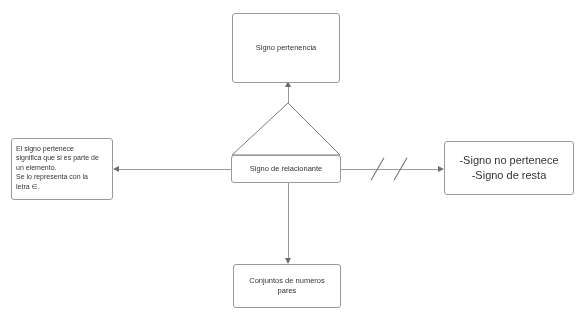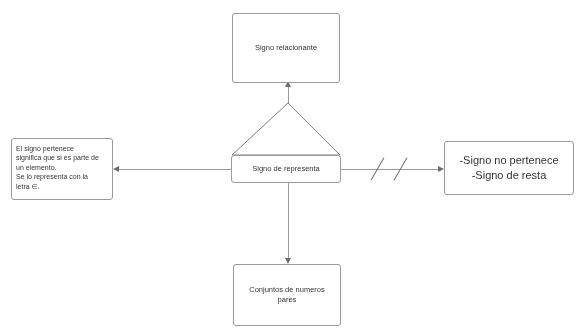--- a/index.html
+++ b/index.html
@@ -53,21 +53,21 @@
   #node-left {
     left: 11px; top: 138px; width: 102px; height: 62px;
     font-size: 7px;
     padding: 5px 4px 4px 4px;
   }
   #node-right {
     left: 444px; top: 141px; width: 130px; height: 54px;
     font-size: 11px;
   }
   #node-bottom {
-    left: 233px; top: 264px; width: 108px; height: 62px;
+    left: 233px; top: 264px; width: 108px; height: 44px;
     font-size: 7.5px;
   }
 
   
   .conn {
     position: absolute;
     background: #9a9a9a;
     z-index: 1;
   }
   .conn-h { height: 1px; }
@@ -141,25 +141,25 @@
 
   <div class="conn conn-h" style="left:340px; top:169px; width:100px;"></div>
   <div class="break-slash" style="left:377px; top:156px;"></div>
   <div class="break-slash" style="left:400px; top:156px;"></div>
   <div class="arrowhead arrow-right" style="left:438px; top:166px;"></div>
 
   <div class="conn conn-v" style="left:288px; top:183px; height:76px;"></div>
   <div class="arrowhead arrow-down" style="left:285px; top:258px;"></div>
 
   <div class="node" id="node-top">
-    <span class="node-text">Signo relacionante</span>
+    <span class="node-text">Signo pertenencia</span>
   </div>
 
   <div class="node" id="node-center">
-    <span class="node-text">Signo de representa</span>
+    <span class="node-text">Signo de relacionante</span>
   </div>
 
   <div class="node align-left" id="node-left">
     <span class="node-text">El signo pertenece
 significa que si es parte de
 un elemento.
 Se lo representa con la
 letra ∈.</span>
   </div>
 

